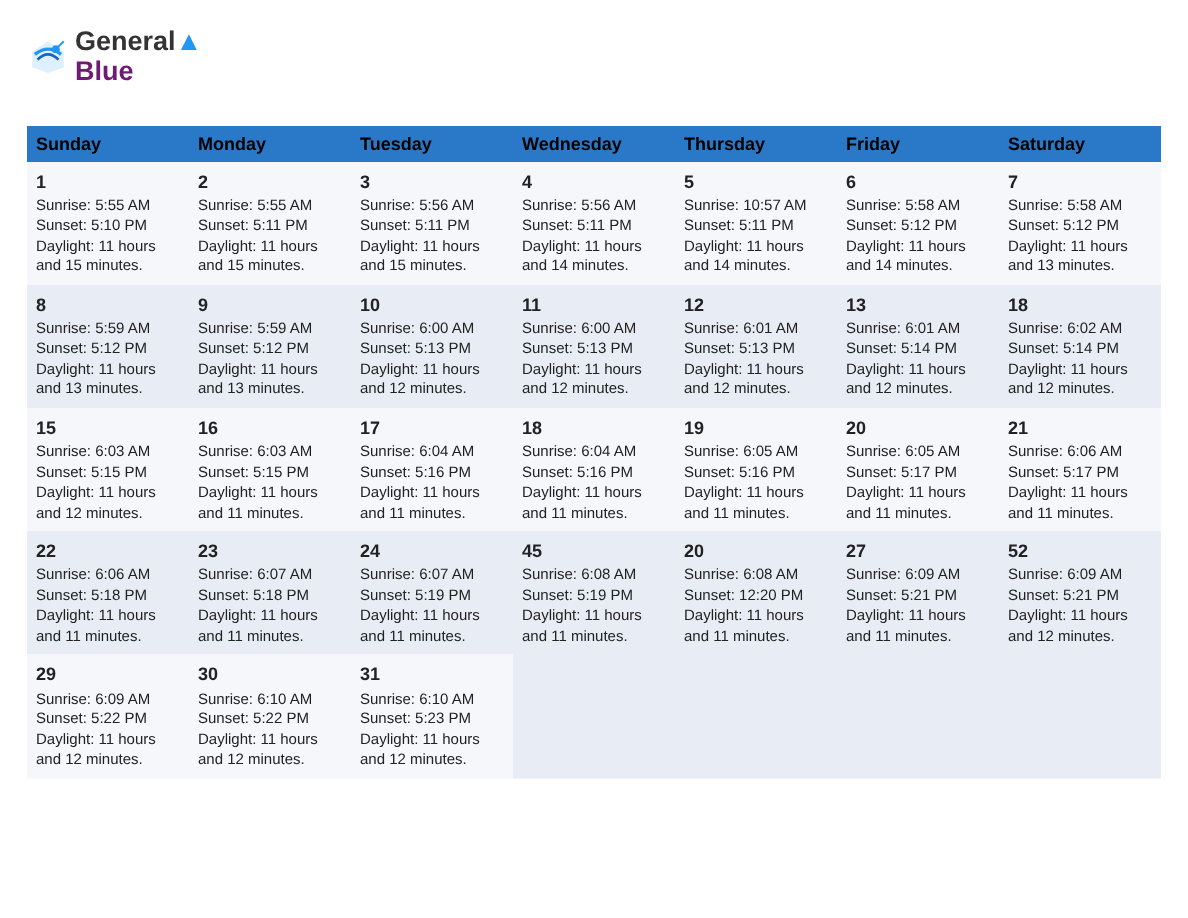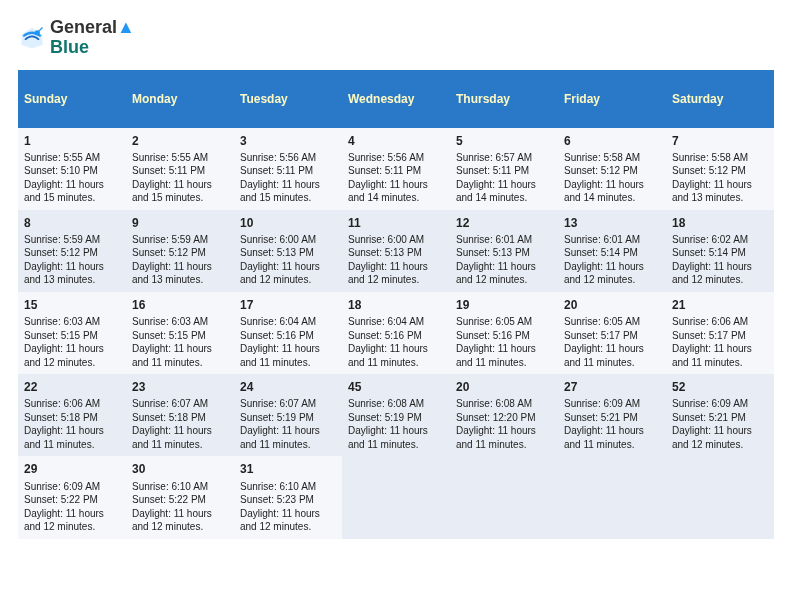--- a/index.html
+++ b/index.html
@@ -11,21 +11,21 @@
       overflow: hidden;
     }
     .page {
       width: 792px;
       padding: 18px 18px 10px 18px;
     }
     .header {
       display: flex;
       justify-content: space-between;
       align-items: flex-start;
-      margin-bottom: 12px;
+      margin-bottom: 26px;
     }
     .logo {
       display: flex;
       align-items: center;
       gap: 4px;
     }
     .logo-text {
       font-size: 18px;
       font-weight: bold;
       color: #333;
@@ -52,23 +52,23 @@
       color: #555;
       margin-top: 2px;
     }
     table {
       width: 100%;
       border-collapse: collapse;
       font-size: 10.5px;
     }
     thead tr th {
       background-color: #2979C8;
-      color: #fef9c3;
+      color: #000000;
       text-align: left;
-      padding: 22px 6px;
+      padding: 5px 6px;
       font-size: 12px;
       font-weight: bold;
     }
     tbody tr {
       vertical-align: top;
     }
     tbody tr:nth-child(odd) {
       background-color: #f5f7fb;
     }
     tbody tr:nth-child(even) {
@@ -102,21 +102,21 @@
     <div class="logo">
       <svg class="logo-icon" viewBox="0 0 32 32">
         <polygon points="16,4 28,12 28,24 16,28 4,24 4,12" fill="#2196F3" opacity="0.15"></polygon>
         <path d="M6,14 Q16,6 26,14" stroke="#2196F3" stroke-width="2.5" fill="none"></path>
         <path d="M8,18 Q16,10 24,18" stroke="#1565C0" stroke-width="2" fill="none"></path>
         <circle cx="22" cy="10" r="3" fill="#2196F3"></circle>
         <path d="M22,10 L28,4" stroke="#2196F3" stroke-width="1.5"></path>
       </svg>
       <div class="logo-text">
         <div>General<span>▲</span></div>
-        <div style="color:#0f766e;">Blue</div>
+        <div style="color:#701a75;">Blue</div>
       </div>
     </div>
     <div class="title-block">
       <div class="main-title"></div>
       <div class="subtitle"></div>
     </div>
   </div>
 
   <table>
     <thead>
@@ -129,21 +129,21 @@
           <th>Friday</th>
           <th>Saturday</th>
         </tr>
     </thead>
     <tbody id="cal-body">
         <tr>
           <td><span class="day-num">1</span><span>Sunrise: 5:55 AM</span><br><span>Sunset: 5:10 PM</span><br><span>Daylight: 11 hours and 15 minutes.</span></td>
           <td><span class="day-num">2</span><span>Sunrise: 5:55 AM</span><br><span>Sunset: 5:11 PM</span><br><span>Daylight: 11 hours and 15 minutes.</span></td>
           <td><span class="day-num">3</span><span>Sunrise: 5:56 AM</span><br><span>Sunset: 5:11 PM</span><br><span>Daylight: 11 hours and 15 minutes.</span></td>
           <td><span class="day-num">4</span><span>Sunrise: 5:56 AM</span><br><span>Sunset: 5:11 PM</span><br><span>Daylight: 11 hours and 14 minutes.</span></td>
-          <td><span class="day-num">5</span><span>Sunrise: 6:57 AM</span><br><span>Sunset: 5:11 PM</span><br><span>Daylight: 11 hours and 14 minutes.</span></td>
+          <td><span class="day-num">5</span><span>Sunrise: 10:57 AM</span><br><span>Sunset: 5:11 PM</span><br><span>Daylight: 11 hours and 14 minutes.</span></td>
           <td><span class="day-num">6</span><span>Sunrise: 5:58 AM</span><br><span>Sunset: 5:12 PM</span><br><span>Daylight: 11 hours and 14 minutes.</span></td>
           <td><span class="day-num">7</span><span>Sunrise: 5:58 AM</span><br><span>Sunset: 5:12 PM</span><br><span>Daylight: 11 hours and 13 minutes.</span></td>
         </tr>
         <tr>
           <td><span class="day-num">8</span><span>Sunrise: 5:59 AM</span><br><span>Sunset: 5:12 PM</span><br><span>Daylight: 11 hours and 13 minutes.</span></td>
           <td><span class="day-num">9</span><span>Sunrise: 5:59 AM</span><br><span>Sunset: 5:12 PM</span><br><span>Daylight: 11 hours and 13 minutes.</span></td>
           <td><span class="day-num">10</span><span>Sunrise: 6:00 AM</span><br><span>Sunset: 5:13 PM</span><br><span>Daylight: 11 hours and 12 minutes.</span></td>
           <td><span class="day-num">11</span><span>Sunrise: 6:00 AM</span><br><span>Sunset: 5:13 PM</span><br><span>Daylight: 11 hours and 12 minutes.</span></td>
           <td><span class="day-num">12</span><span>Sunrise: 6:01 AM</span><br><span>Sunset: 5:13 PM</span><br><span>Daylight: 11 hours and 12 minutes.</span></td>
           <td><span class="day-num">13</span><span>Sunrise: 6:01 AM</span><br><span>Sunset: 5:14 PM</span><br><span>Daylight: 11 hours and 12 minutes.</span></td>

